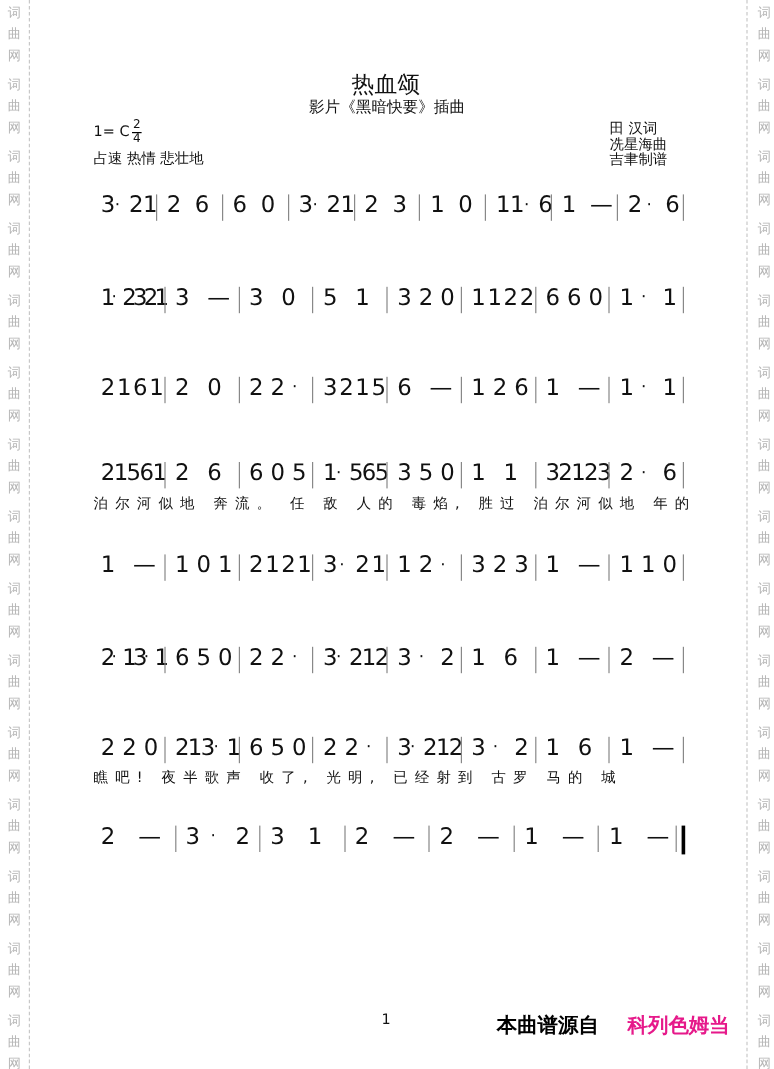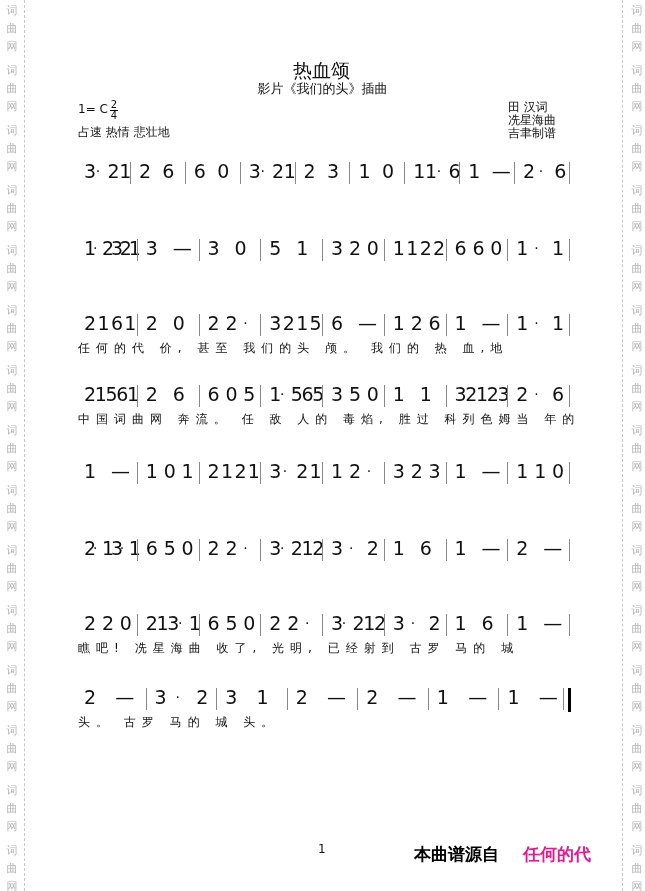--- a/index.html
+++ b/index.html
@@ -117,21 +117,21 @@
     <div class="wm" style="top: 758px;">网</div>
     <div class="wm" style="top: 782px;">词</div>
     <div class="wm" style="top: 800px;">曲</div>
     <div class="wm" style="top: 818px;">网</div>
     <div class="wm" style="top: 842px;">词</div>
     <div class="wm" style="top: 860px;">曲</div>
     <div class="wm" style="top: 878px;">网</div>
   </div>
 
 <div class="title">热血颂</div>
-<div class="subtitle">影片《我们的头》插曲</div>
+<div class="subtitle">影片《黑暗快要》插曲</div>
 <div class="key">1= C</div>
 <div class="timesig">
   <div>2</div>
   <div style="border-top:1px solid #000;width:8px;margin:0 auto;"></div>
   <div>4</div>
 </div>
 <div class="tempo">占速 热情 悲壮地</div>
 <div class="credits">
   <div>田 汉词</div>
   <div>冼星海曲</div>
@@ -241,21 +241,20 @@
         <span style="left: 350.583px;">6</span>
         <div class="bar" style="left: 367.5px;"></div>
         <span style="left: 376.5px;">1</span>
         <span style="left: 403.375px;">—</span>
         <div class="bar" style="left: 429.25px;"></div>
         <span style="left: 438.25px;">1</span>
         <span style="left: 456.167px; font-size: 14px; top: 3px;">·</span>
         <span style="left: 474.083px;">1</span>
         <div class="bar" style="left: 491px;"></div>
       </div>
-      <div class="lyr">任何的代 价, 甚至 我们的头 颅。 我们的 热 血,地</div>
     </div>
     <div class="line" style="top: 383px;">
       <div class="notes">
         <span style="left: 6px;">2</span>
         <span style="left: 16.75px;">1</span>
         <span style="left: 27.5px;">5</span>
         <span style="left: 38.25px;">6</span>
         <span style="left: 49px;">1</span>
         <div class="bar" style="left: 58.75px;"></div>
         <span style="left: 67.75px;">2</span>
@@ -282,21 +281,21 @@
         <span style="left: 387.25px;">2</span>
         <span style="left: 398px;">1</span>
         <span style="left: 408.75px;">2</span>
         <span style="left: 419.5px;">3</span>
         <div class="bar" style="left: 429.25px;"></div>
         <span style="left: 438.25px;">2</span>
         <span style="left: 456.167px; font-size: 14px; top: 3px;">·</span>
         <span style="left: 474.083px;">6</span>
         <div class="bar" style="left: 491px;"></div>
       </div>
-      <div class="lyr">中国词曲网 奔流。 任 敌 人的 毒焰, 胜过 科列色姆当 年的</div>
+      <div class="lyr">泊尔河似地 奔流。 任 敌 人的 毒焰, 胜过 泊尔河似地 年的</div>
     </div>
     <div class="line" style="top: 460px;">
       <div class="notes">
         <span style="left: 6px;">1</span>
         <span style="left: 32.875px;">—</span>
         <div class="bar" style="left: 58.75px;"></div>
         <span style="left: 67.75px;">1</span>
         <span style="left: 85.6667px;">0</span>
         <span style="left: 103.583px;">1</span>
         <div class="bar" style="left: 120.5px;"></div>
@@ -395,21 +394,21 @@
         <span style="left: 332.667px; font-size: 14px; top: 3px;">·</span>
         <span style="left: 350.583px;">2</span>
         <div class="bar" style="left: 367.5px;"></div>
         <span style="left: 376.5px;">1</span>
         <span style="left: 403.375px;">6</span>
         <div class="bar" style="left: 429.25px;"></div>
         <span style="left: 438.25px;">1</span>
         <span style="left: 465.125px;">—</span>
         <div class="bar" style="left: 491px;"></div>
       </div>
-      <div class="lyr">瞧吧! 冼星海曲 收了, 光明, 已经射到 古罗 马的 城</div>
+      <div class="lyr">瞧吧! 夜半歌声 收了, 光明, 已经射到 古罗 马的 城</div>
     </div>
     <div class="line" style="top: 686px;">
       <div class="notes">
         <span style="left: 6px;">2</span>
         <span style="left: 37.2857px;">—</span>
         <div class="bar" style="left: 67.5714px;"></div>
         <span style="left: 76.5714px;">3</span>
         <span style="left: 97.4286px; font-size: 14px; top: 3px;">·</span>
         <span style="left: 118.286px;">2</span>
         <div class="bar" style="left: 138.143px;"></div>
@@ -423,19 +422,18 @@
         <span style="left: 319.571px;">—</span>
         <div class="bar" style="left: 349.857px;"></div>
         <span style="left: 358.857px;">1</span>
         <span style="left: 390.143px;">—</span>
         <div class="bar" style="left: 420.429px;"></div>
         <span style="left: 429.429px;">1</span>
         <span style="left: 460.714px;">—</span>
         <div class="final" style="left: 490px;"></div>
         <div class="bar" style="left: 485px;"></div>
       </div>
-      <div class="lyr">头。 古罗 马的 城 头。</div>
     </div>
   </div>
 
 <div class="pagenum">1</div>
 <div class="src">本曲谱源自</div>
-<div class="site" style="color: rgb(230, 25, 138);">任何的代</div>
+<div class="site" style="color: rgb(230, 25, 138);">科列色姆当</div>
 
 </body></html>

